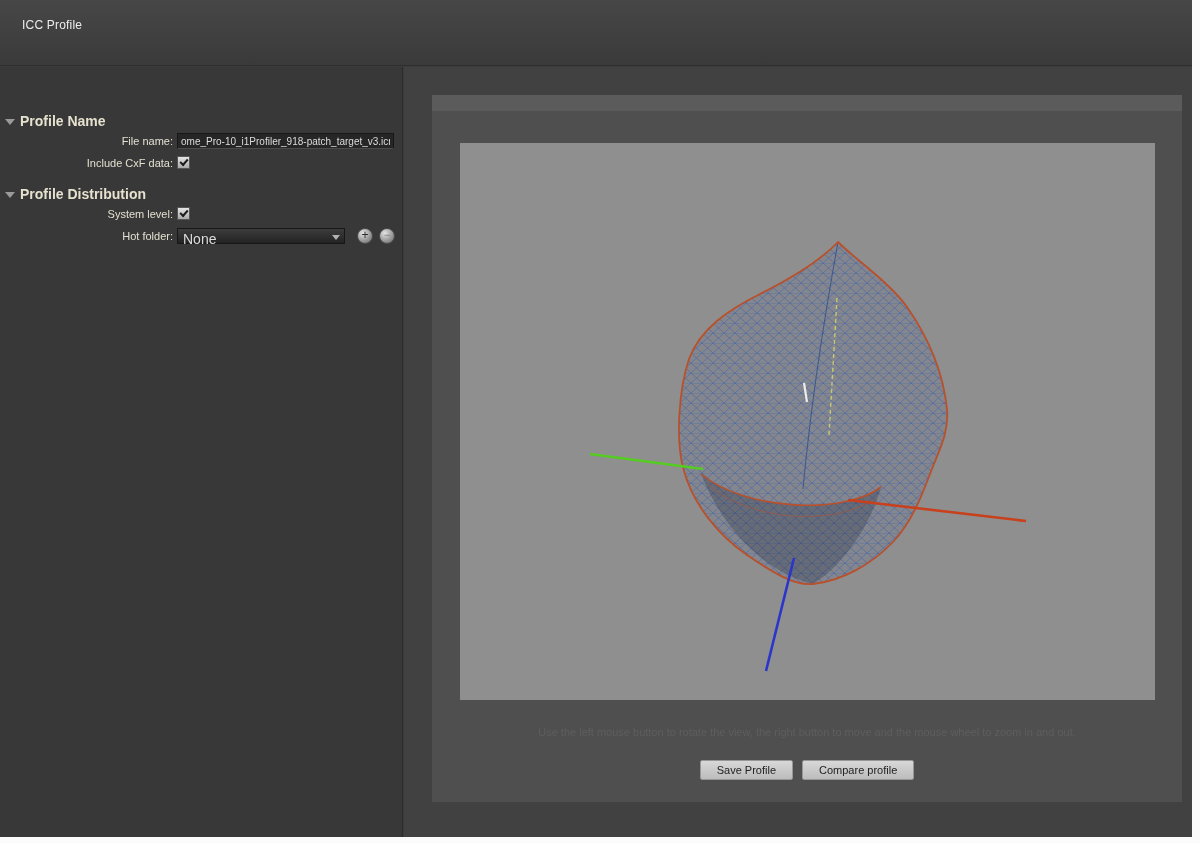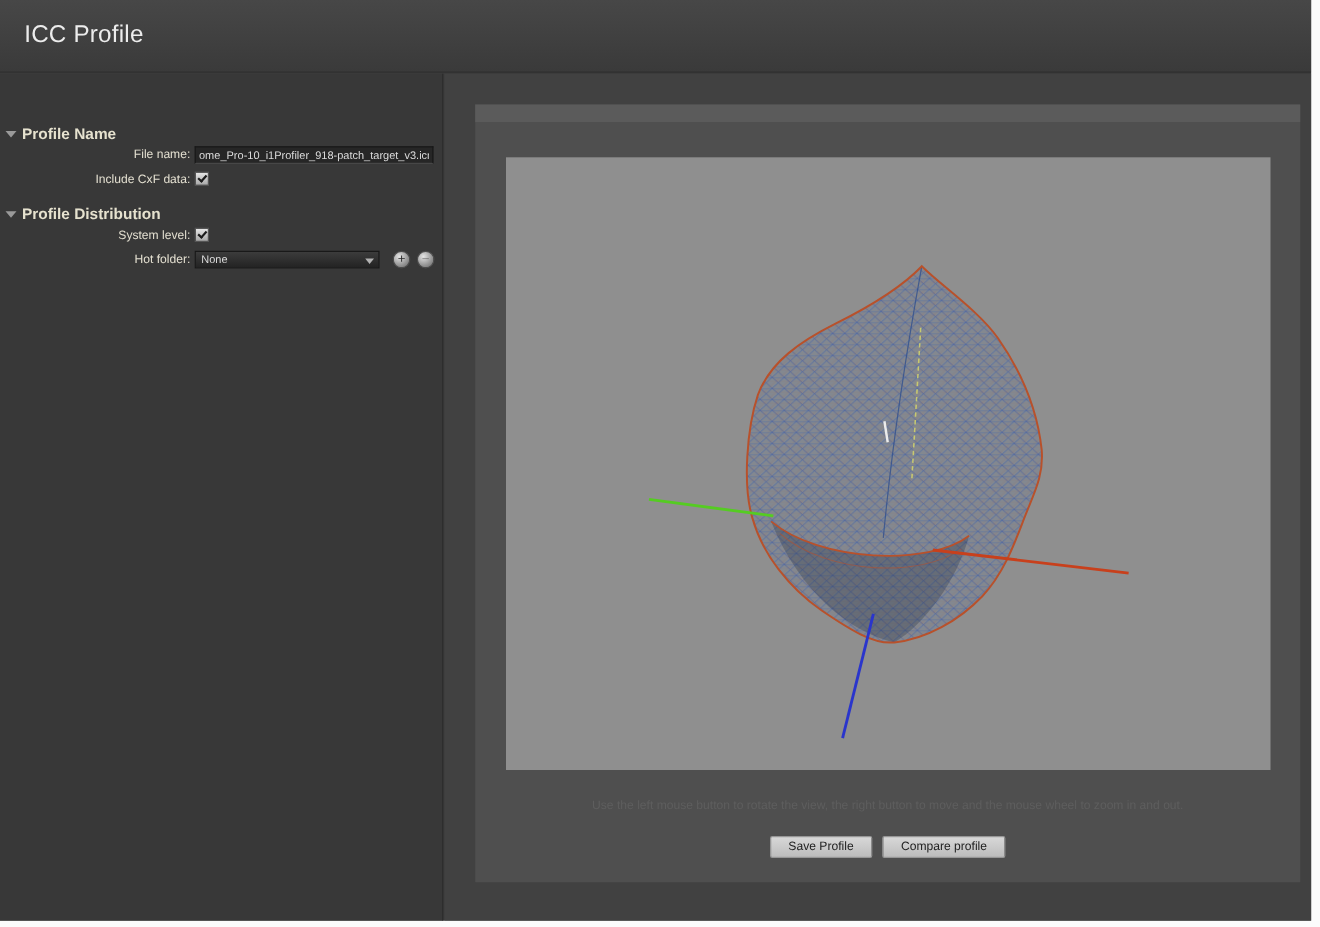--- a/index.html
+++ b/index.html
@@ -3,21 +3,21 @@
 <meta charset="utf-8">
 <style>
   * { margin:0; padding:0; box-sizing:border-box; }
   body { background:#fbfbfb; font-family:"Liberation Sans", sans-serif; }
   .page { position:relative; width:1200px; height:843px; background:#fbfbfb; overflow:hidden; }
   .app  { position:absolute; top:0; left:0; width:1192px; height:837px; background:#3c3c3c; overflow:hidden; }
 
   
   .header { position:absolute; top:0; left:0; width:100%; height:66px;
             background:linear-gradient(#474747,#3a3a3a); border-bottom:1px solid #2e2e2e; }
-  .header-title { position:absolute; left:22px; top:18px; font-size:22px; color:#ececec; letter-spacing:.2px; }
+  .header-title { position:absolute; left:22px; top:18px; font-size:12px; color:#ececec; letter-spacing:.2px; }
 
   
   .left-panel { position:absolute; top:67px; left:0; width:403px; bottom:0;
                 background:#383838; border-right:1px solid #2b2b2b; }
   .profile-title-row { position:absolute; top:12px; left:8px; right:2px; height:20px; white-space:nowrap; overflow:hidden; }
   .file-icon { display:inline-block; width:14px; height:15px; vertical-align:top; margin-top:1px;
                background:linear-gradient(#f4f4f4,#dcdcdc); border:1px solid #6a6a6a; position:relative; }
   .file-icon::before { content:""; position:absolute; left:2px; top:2px; width:8px; height:3px; background:#4f9e4a; }
   .file-icon::after  { content:""; position:absolute; left:2px; top:7px; width:8px; height:3px; background:#3a6fb2; }
   .profile-title { display:inline-block; margin-left:5px; max-width:372px; overflow:hidden;
@@ -39,21 +39,21 @@
   .text-input { position:absolute; left:177px; top:0; width:217px; height:16px; background:#262626;
                 border:1px solid #181818; border-bottom-color:#4c4c4c; color:#dcdcdc; font-size:10px;
                 padding:0 3px; font-family:"Liberation Sans", sans-serif; }
   .checkbox { position:absolute; left:177px; top:1px; width:13px; height:13px;
               background:linear-gradient(#e6e6e6,#a8a8a8); border:1px solid #565656; }
   .checkbox.checked::after { content:""; position:absolute; left:2px; top:2px; width:6px; height:3px;
               border-left:2px solid #1c1c1c; border-bottom:2px solid #1c1c1c; transform:rotate(-48deg); }
 
   .dropdown { position:absolute; left:177px; top:0; width:168px; height:16px;
               background:linear-gradient(#3c3c3c,#232323); border:1px solid #171717; cursor:default; }
-  .dropdown-value { position:absolute; left:5px; top:2px; font-size:10px; color:#dcdcdc; }
+  .dropdown-value { position:absolute; left:5px; top:2px; font-size:14px; color:#dcdcdc; }
   .dropdown-arrow-icon { position:absolute; right:4px; top:6px; width:0; height:0;
               border-left:4px solid transparent; border-right:4px solid transparent; border-top:5px solid #b2b2b2; }
   .round-btn { position:absolute; top:0; width:16px; height:16px; border-radius:50%;
                background:radial-gradient(circle at 35% 30%, #e4e4e4, #8e8e8e 65%, #676767);
                border:1px solid #4d4d4d; color:#2a2a2a; font-size:12px; line-height:13px; text-align:center; cursor:default; }
   .btn-add    { left:357px; }
   .btn-remove { left:379px; }
   .btn-remove span { opacity:.4; }
 
   

